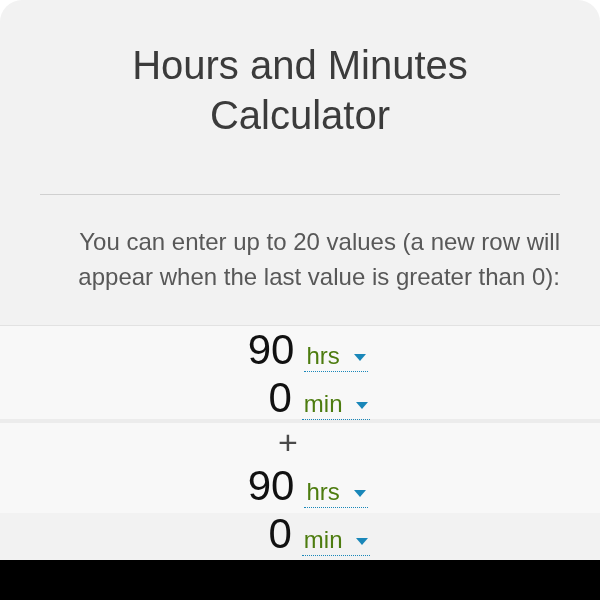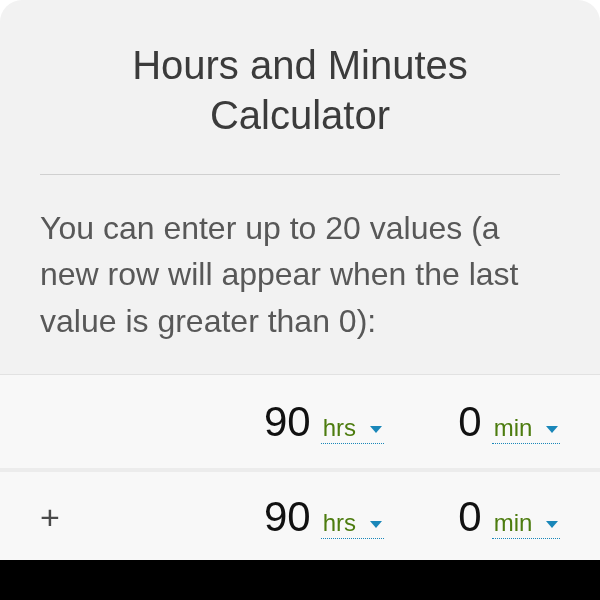--- a/index.html
+++ b/index.html
@@ -19,35 +19,37 @@
   .title-wrap {
     padding: 40px 40px 0 40px;
     text-align: center;
   }
   .title {
     font-size: 40px;
     font-weight: 400;
     color: #3b3b3b;
     line-height: 1.25;
     border-bottom: 1px solid #d0d0d0;
-    padding-bottom: 34px;
+    padding-bottom: 54px;
   }
   .intro {
     padding: 30px 40px 30px 40px;
-    font-size: 32px;
+    font-size: 24px;
     color: #585858;
     line-height: 1.45;
+    text-align: right;
   }
   .row {
     display: flex;
     align-items: center;
     border-top: 1px solid #e2e2e2;
     padding: 0 40px 0 40px;
     height: 94px;
     background: #f8f8f8;
+    flex-direction: column;
   }
   .row + .row {
     border-top: 4px solid #ececec;
   }
   .op {
     width: 44px;
     font-size: 34px;
     color: #4a4a4a;
     font-weight: 400;
   }

